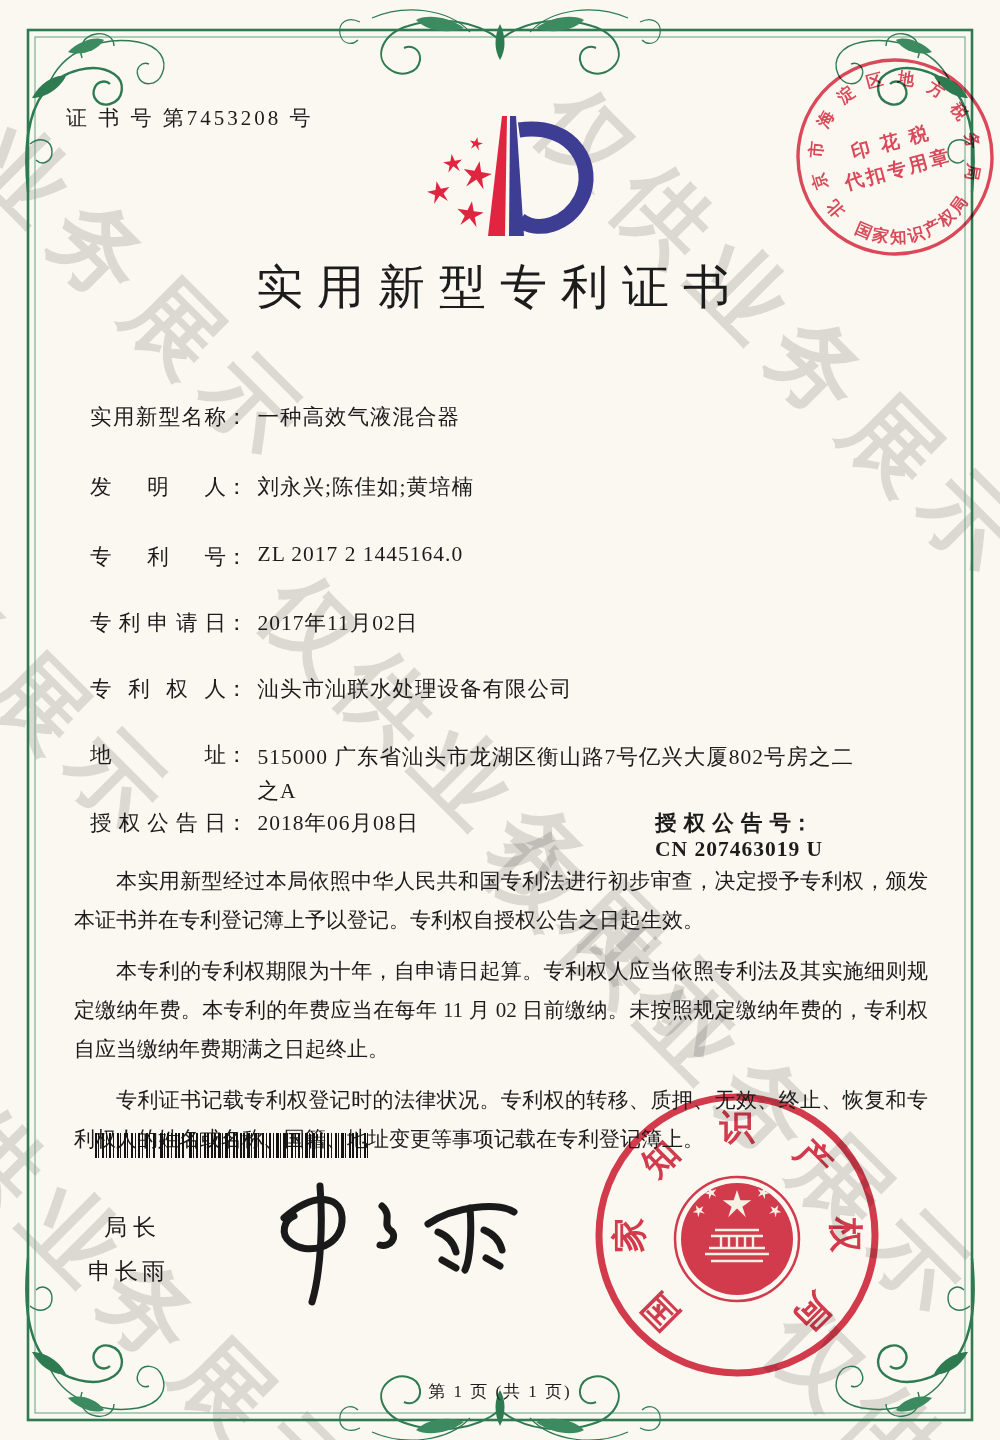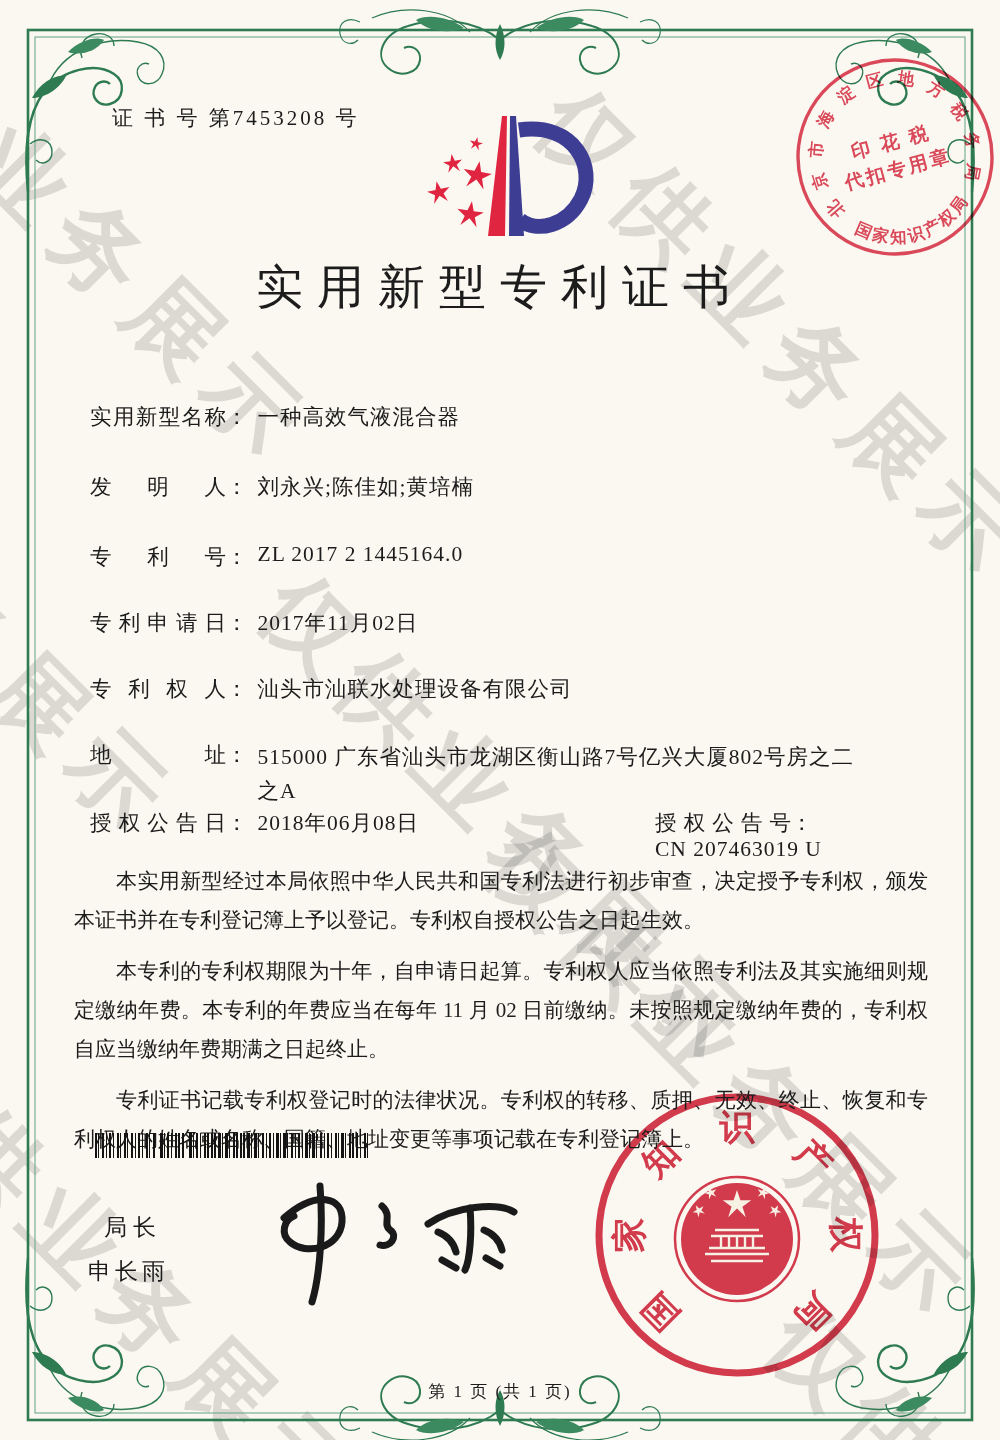--- a/index.html
+++ b/index.html
@@ -15,35 +15,35 @@
     position:absolute;white-space:nowrap;
     font-family:"Liberation Sans","DejaVu Sans",sans-serif;
     font-weight:700;font-size:92px;letter-spacing:16px;
     color:#000;opacity:.12;
     transform:rotate(45deg);transform-origin:0 0;
   }
   
   .border-svg{position:absolute;left:0;top:0;z-index:2;pointer-events:none;}
   
   .content{position:absolute;inset:0;z-index:3;}
-  .cert-no{position:absolute;left:66px;top:104px;font-size:21px;letter-spacing:3px;margin-left:46px;}
+  .cert-no{position:absolute;left:66px;top:104px;font-size:21px;letter-spacing:3px;}
   .logo{position:absolute;left:383px;top:92px;}
   .title{
     position:absolute;left:0;top:256px;width:100%;text-align:center;
     font-size:47px;font-weight:400;letter-spacing:14px;
   }
   .frow{position:absolute;left:90px;font-size:21.5px;}
   .flabel{
     display:inline-block;width:136px;vertical-align:top;
     text-align:justify;text-align-last:justify;
   }
   .fcolon{display:inline-block;vertical-align:top;margin-right:10px;}
   .fvalue{display:inline-block;vertical-align:top;letter-spacing:1px;}
   .fvalue.addr{width:600px;line-height:34px;}
-  .grant-right{position:absolute;left:565px;top:0;}
+  .grant-right{position:absolute;left:565px;top:0;font-weight:bold;}
   .paras{
     position:absolute;left:62px;top:850px;width:878px;
     font-size:21px;line-height:39px;text-align:justify;
   }
   .paras p{margin:12px;text-indent:2em;}
   .barcode{
     position:absolute;left:95px;top:1133px;width:273px;height:25px;
     background:repeating-linear-gradient(90deg,
       #131313 0 2px,transparent 2px 3.5px,
       #131313 3.5px 4.5px,transparent 4.5px 7.5px,

